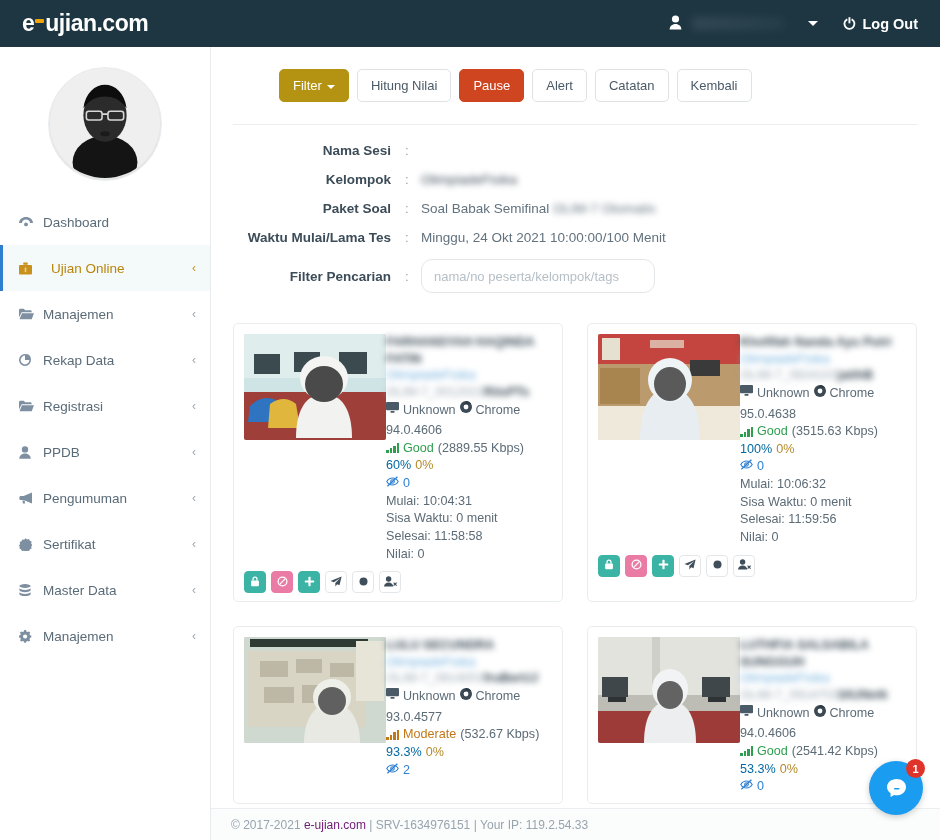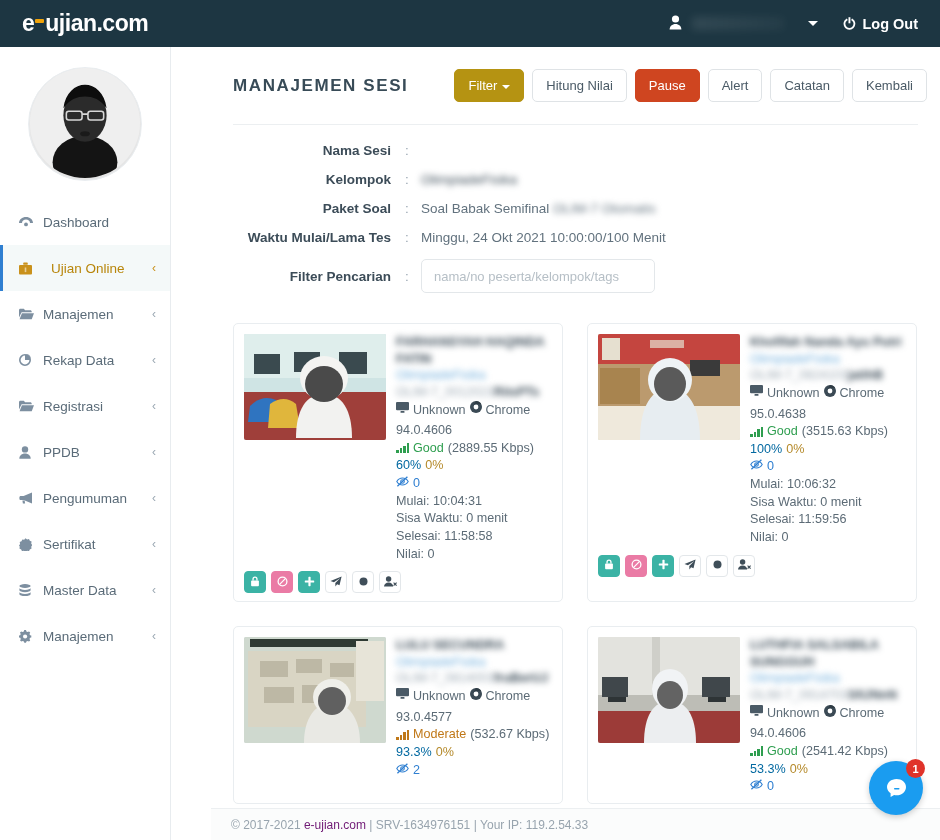--- a/index.html
+++ b/index.html
@@ -47,21 +47,21 @@
   }
   .logout {
     display: flex; align-items: center; gap: 7px;
     font-size: 14.5px; font-weight: bold; color: #ffffff;
     margin-right: 22px; cursor: pointer;
   }
   .power-glyph { font-size: 15px; line-height: 1; }
 
   
   .sidebar {
-    position: absolute; top: 47px; left: 0; width: 171px; height: 793px;
+    position: absolute; top: 47px; left: 0; width: 211px; height: 793px;
     background: #ffffff; border-right: 1px solid #e8ecef;
   }
   .avatar-wrap { padding: 20px 0 18px 0; display: flex; justify-content: center; }
   .avatar {
     width: 114px; height: 114px; border-radius: 50%;
     border: 1px solid #e9edf0; overflow: hidden;
     display: flex; align-items: flex-end; justify-content: center;
     background: radial-gradient(circle at 48% 42%, #f4f4f4 0%, #e9e9e9 58%, #dedede 100%);
     position: relative;
   }
@@ -125,36 +125,36 @@
   }
   .info-label {
     width: 172px; text-align: right; font-weight: bold; color: #3c4c58;
     padding-right: 14px; flex: none;
   }
   .info-colon { width: 16px; color: #9aa7b2; flex: none; }
   .info-value { color: #62727e; }
   .blur { filter: blur(3.2px); display: inline-block; }
   .blur-strong { filter: blur(3.4px); display: inline-block; color:#3c4c58; }
   .search-input {
-    width: 234px; height: 34px; border: 1px solid #e3e7ea; border-radius: 5px;
+    width: 234px; height: 34px; border: 1px solid #e3e7ea; border-radius: 11px;
     padding: 0 12px; font-size: 13px; color: #6c7a86;
     font-family: inherit; background: #fff; outline: none;
   }
   .search-input::placeholder { color: #b6bfc6; }
 
   
   .grid {
     display: flex; flex-wrap: wrap; gap: 24px;
     padding: 16px 22px 0 22px;
   }
   .card {
     width: 330px; border: 1px solid #e9edf0; border-radius: 5px;
     background: #fff; padding: 10px 10px 8px 10px;
   }
-  .card-top { display: flex; gap: 10px; }
+  .card-top { display: flex; }
   .photo {
     width: 142px; height: 106px; flex: none; border-radius: 2px;
     overflow: hidden; position: relative; background: #cfd6d8;
   }
   .card-info { font-size: 12.6px; color: #5c6b76; line-height: 1.32; flex: 1; min-width: 0; }
   .c-name { font-weight: bold; color: #3c4c58; }
   .c-group { color: #74b0dd; }
   .c-id { color: #9aa7b2; }
   .c-tag { color: #3c4c58; font-weight: bold; }
   .c-line { margin-top: 1px; }
@@ -352,21 +352,20 @@
         </span>
         <span class="nav-label">Manajemen</span>
         <span class="nav-chev">‹</span>
       </div>
     </div>
 </div>
 
 <div class="main">
 
   <div class="page-head">
-    <div class="page-title">MANAJEMEN SESI</div>
     <div class="btn-row" id="btn-row">
         <button class="btn btn-filter"><span>Filter</span><span class="cv"></span></button>
         <button class="btn"><span>Hitung Nilai</span></button>
         <button class="btn btn-pause"><span>Pause</span></button>
         <button class="btn"><span>Alert</span></button>
         <button class="btn"><span>Catatan</span></button>
         <button class="btn"><span>Kembali</span></button>
       </div>
   </div>
   <div class="head-rule"></div>

